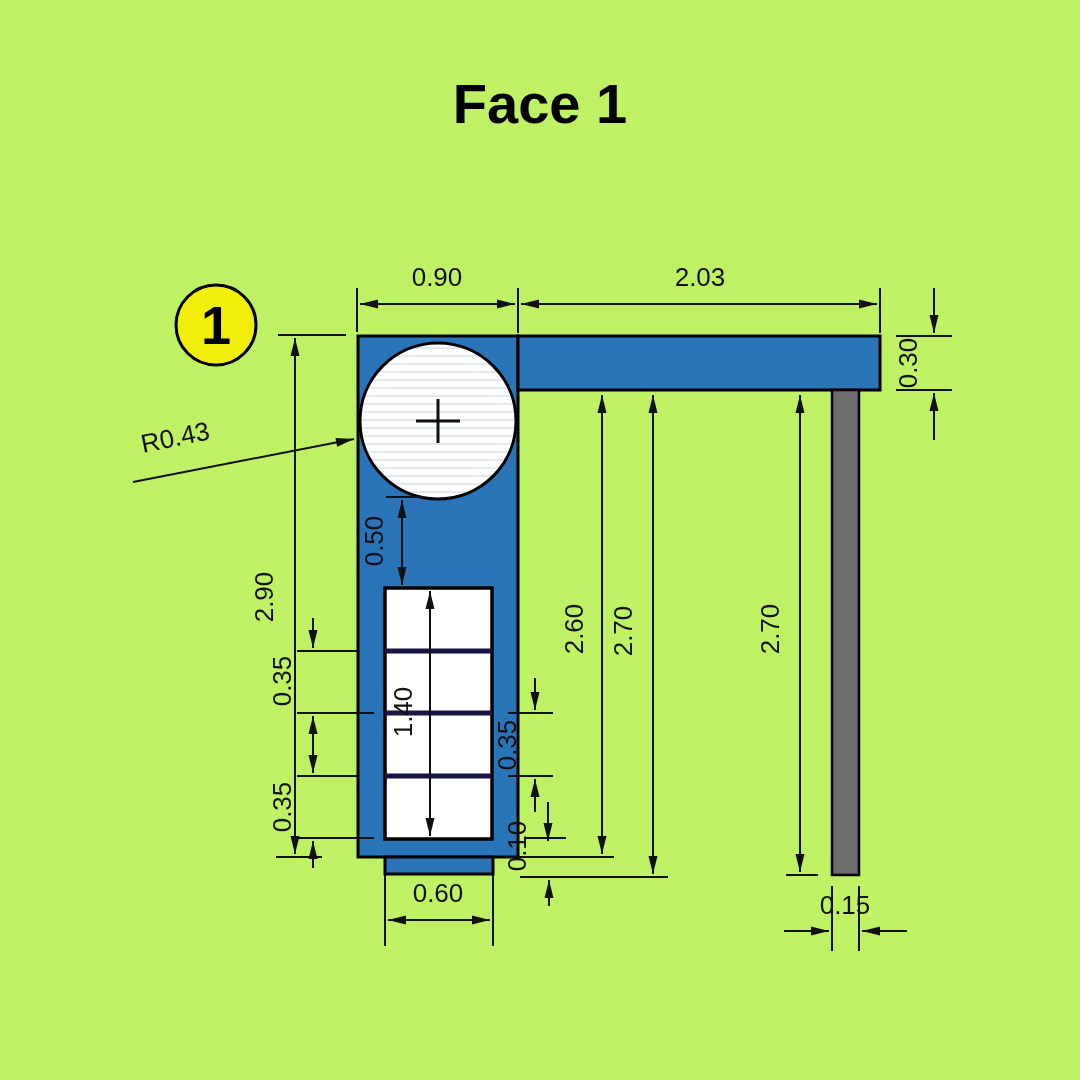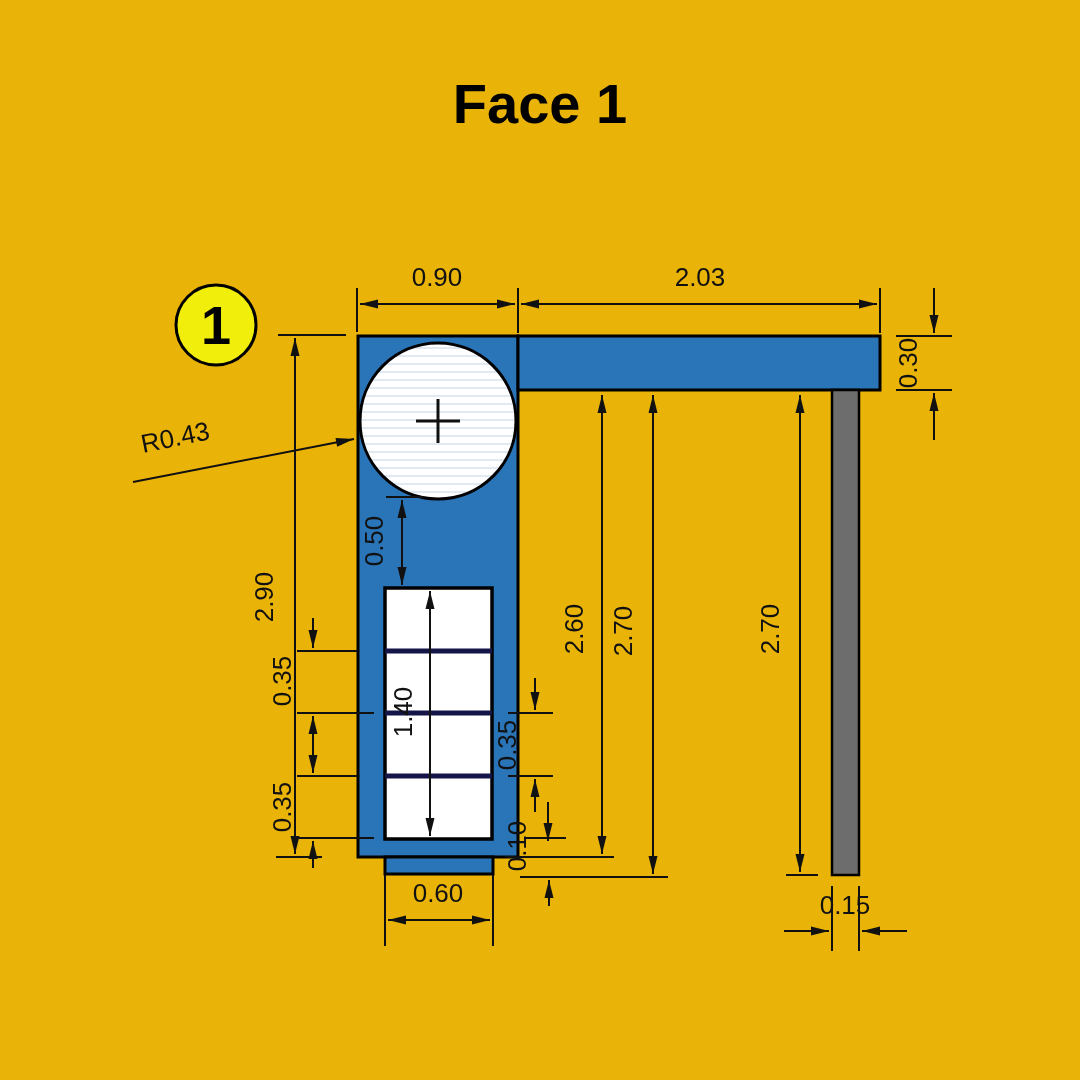--- a/index.html
+++ b/index.html
@@ -1,16 +1,16 @@
 <!DOCTYPE html>
 <html><head>
 <meta charset="utf-8">
 <style>
   html,body{margin:0;padding:0;background:#ffffff;}
-  .stage{width:1080px;height:1080px;position:relative;background:#eab308;}
+  .stage{width:1080px;height:1080px;position:relative;background:#bef264;}
   svg{display:block;}
   .title-text{font:bold 56px "Liberation Sans",sans-serif;fill:#000;}
   .badge-num{font:bold 54px "Liberation Sans",sans-serif;fill:#000;}
   .part{stroke:#000;stroke-width:3;}
   .hole{stroke:#000;stroke-width:3;}
   .cross{stroke:#111;stroke-width:3;}
   .slot{stroke:#000;stroke-width:3.5;fill:#fff;}
   .divider{stroke-width:5;}
   .dim{stroke:#111;stroke-width:2;fill:none;}
   .ext{stroke:#111;stroke-width:2;fill:none;}

